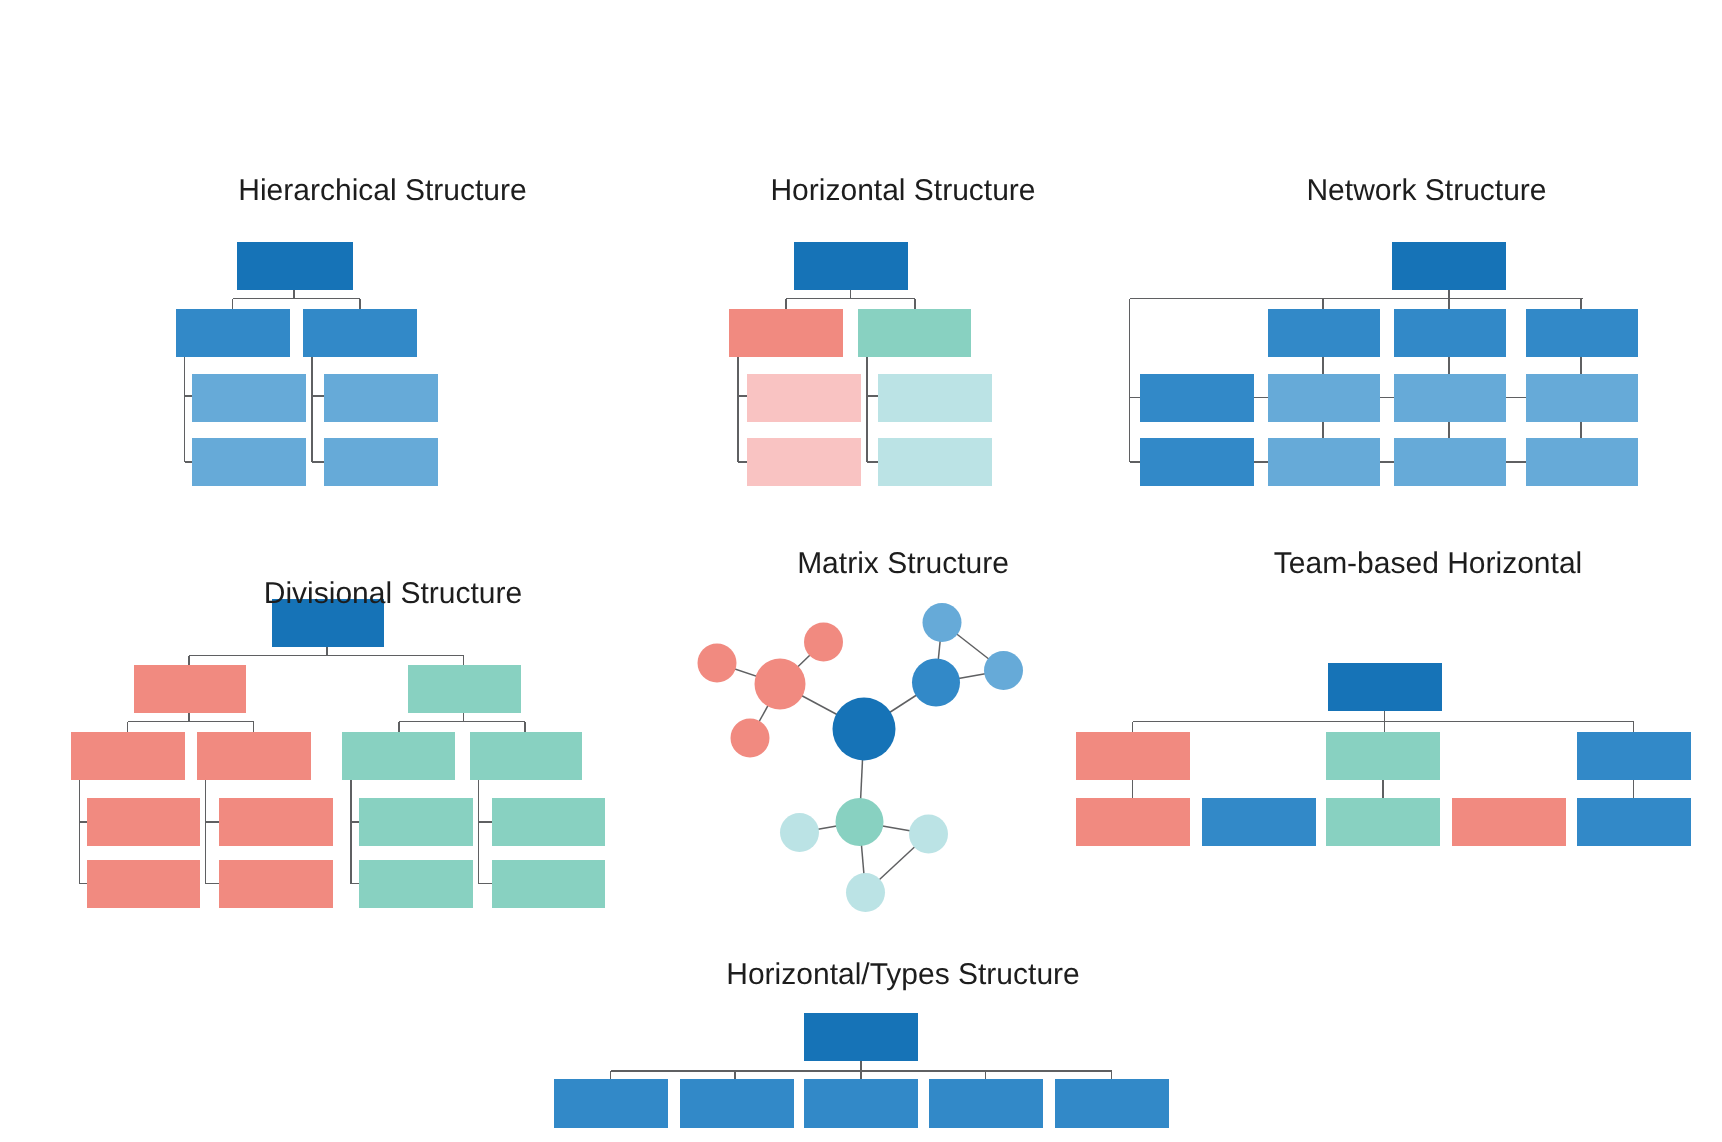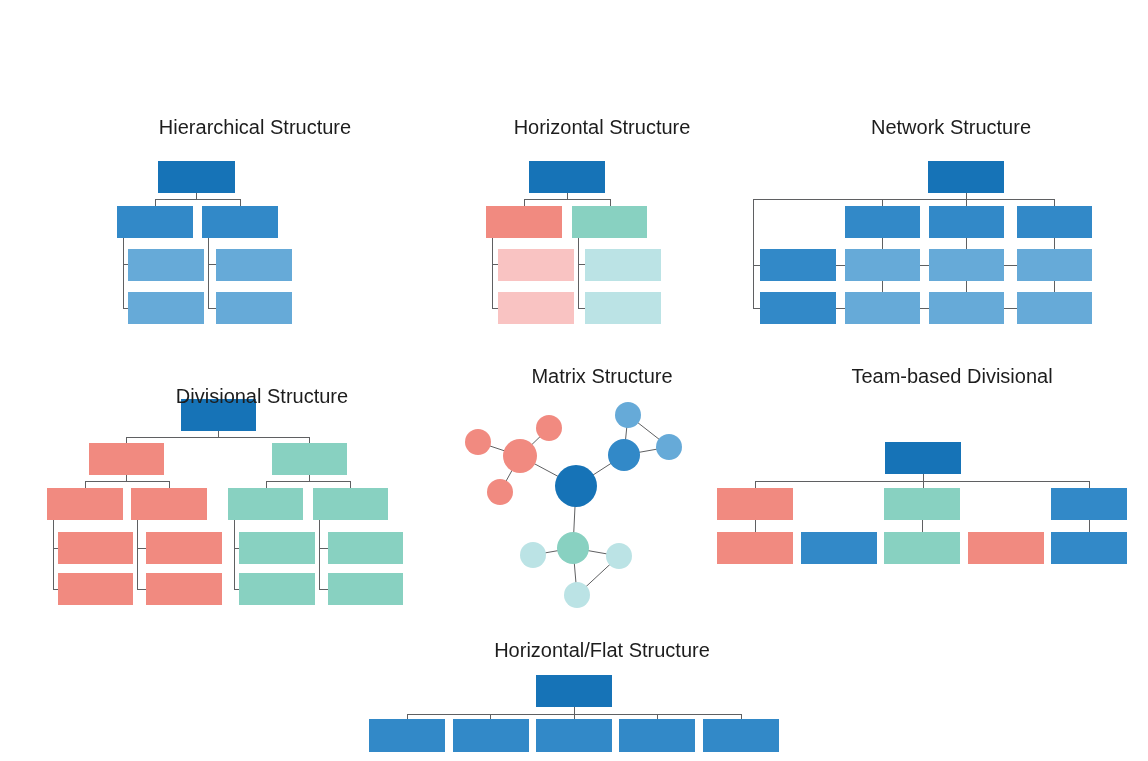--- a/index.html
+++ b/index.html
@@ -177,15 +177,15 @@
       <rect x="619" y="719" width="76" height="33" fill="#3289c8" shape-rendering="crispEdges"></rect>
       <rect x="703" y="719" width="76" height="33" fill="#3289c8" shape-rendering="crispEdges"></rect>
     </svg>
 
 
   <div class="panel-title" style="left:226px;top:116px">Hierarchical Structure</div>
   <div class="panel-title" style="left:573px;top:116px">Horizontal Structure</div>
   <div class="panel-title" style="left:922px;top:116px">Network Structure</div>
   <div class="panel-title" style="left:233px;top:385px">Divisional Structure</div>
   <div class="panel-title" style="left:573px;top:365px">Matrix Structure</div>
-  <div class="panel-title" style="left:923px;top:365px">Team-based Divisional</div>
-  <div class="panel-title" style="left:573px;top:639px">Horizontal/Flat Structure</div>
+  <div class="panel-title" style="left:923px;top:365px">Team-based Horizontal</div>
+  <div class="panel-title" style="left:573px;top:639px">Horizontal/Types Structure</div>
 </div>
 
 </body></html>

